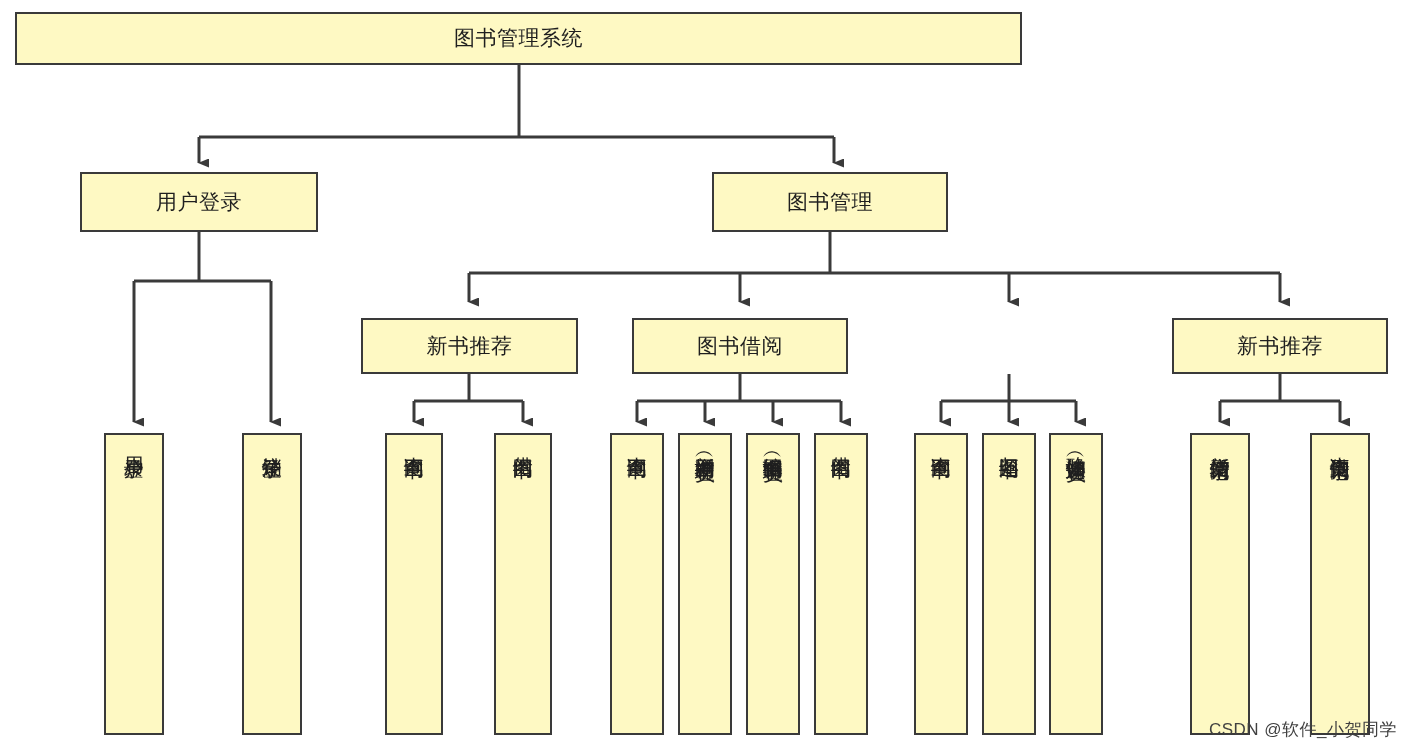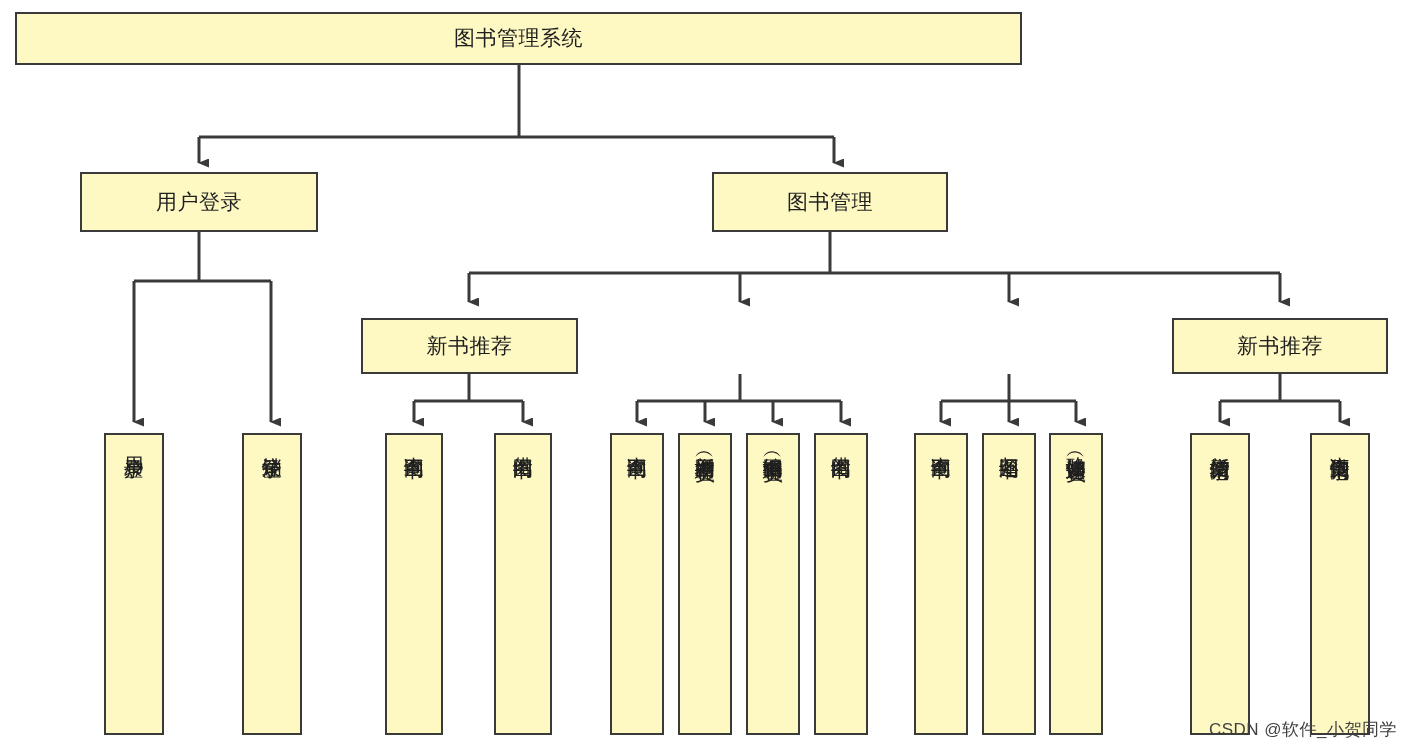--- a/index.html
+++ b/index.html
@@ -125,20 +125,23 @@
   <div class="node horiz" style="left:80px; top:172px; width:238px; height:60px;">
     <span>用户登录</span>
   </div>
   <div class="node horiz" style="left:712px; top:172px; width:236px; height:60px;">
     <span>图书管理</span>
   </div>
 
   <div class="node horiz" style="left:361px; top:318px; width:217px; height:56px;">
     <span>新书推荐</span>
   </div>
+  <div class="node horiz" style="left:632px; top:318px; width:216px; height:56px;">
+    <span>图书借阅</span>
+  </div>
   <div class="node horiz" style="left:1172px; top:318px; width:216px; height:56px;">
     <span>新书推荐</span>
   </div>
 
   <div class="node vert" style="left:104px; top:433px; width:60px; height:302px;">
     <span class="vlabel">用户登录</span>
   </div>
   <div class="node vert" style="left:242px; top:433px; width:60px; height:302px;">
     <span class="vlabel">注销登录</span>
   </div>

